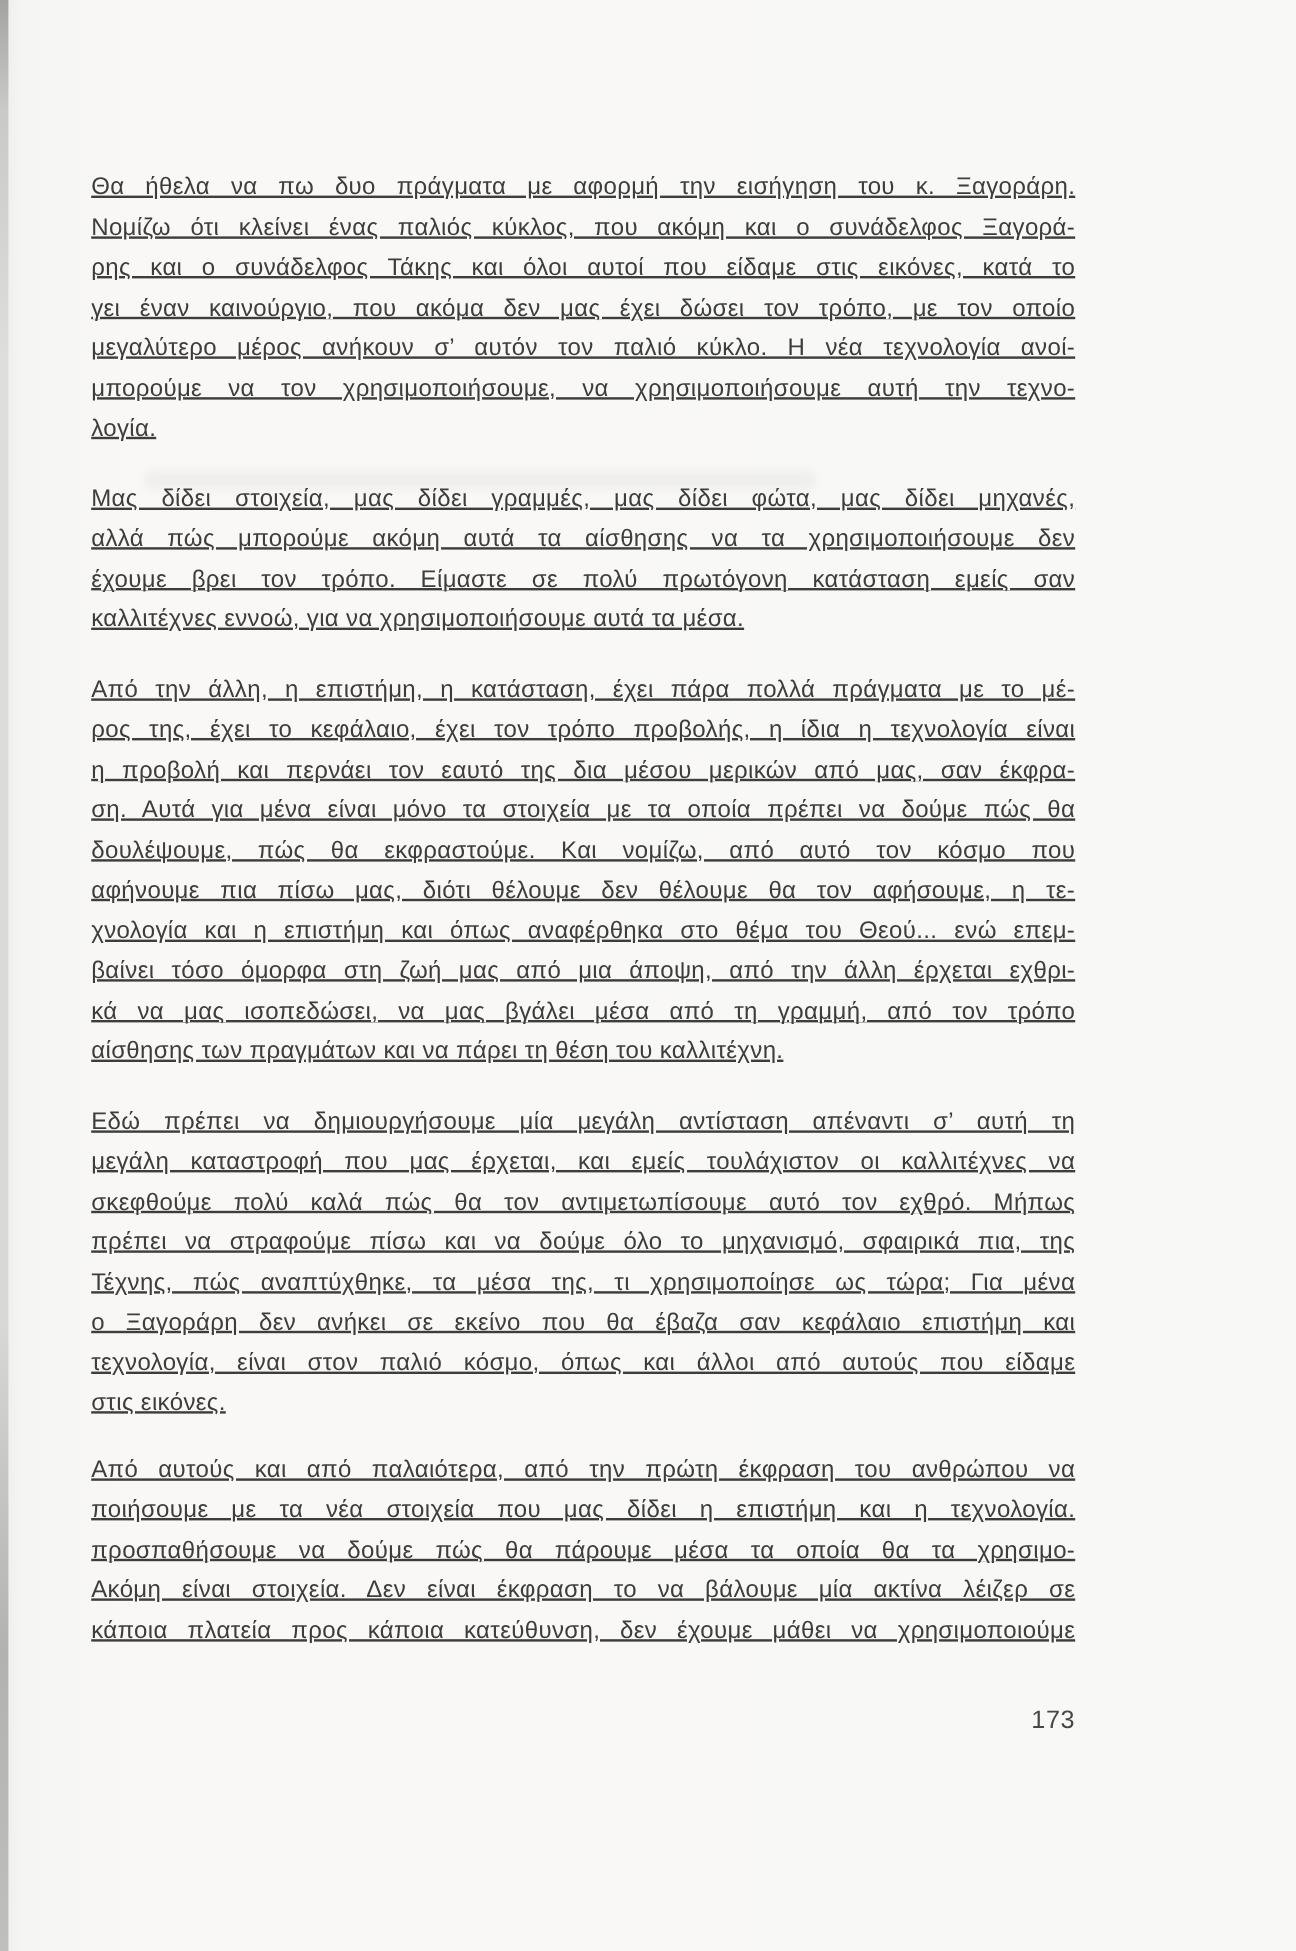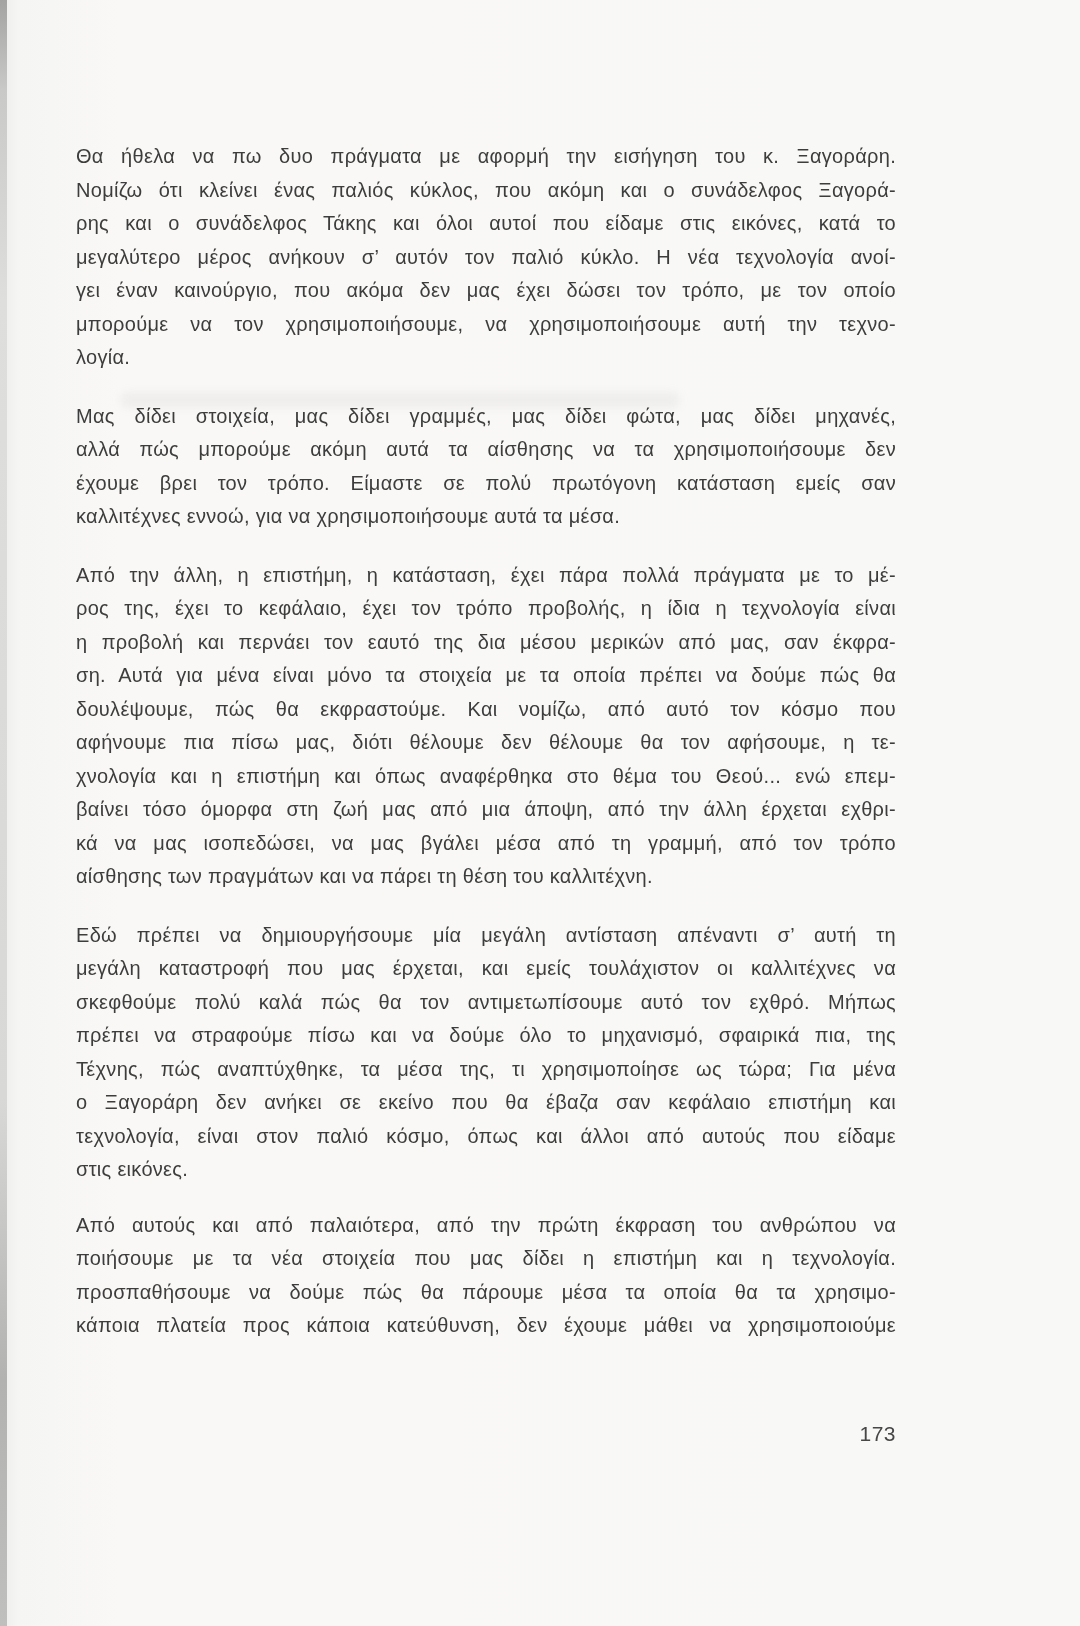--- a/index.html
+++ b/index.html
@@ -41,21 +41,21 @@
   }
   .text-block {
     position: absolute;
     left: 76px;
     top: 140px;
     width: 820px;
     font-size: 20px;
     line-height: 33.5px;
     letter-spacing: 0.3px;
   }
-  .paragraph { margin-top: 0; }
+  .paragraph { margin-top: 0; text-decoration: underline; }
   .paragraph.sp-section { margin-top: 25px; }
   .paragraph.sp-run-on  { margin-top: 22px; }
   .line {
     min-height: 33.5px;
     text-align: left;
   }
   .line.just {
     text-align: justify;
     text-align-last: justify;
   }
@@ -74,22 +74,22 @@
 <body>
 
 <div class="page">
   <div class="scan-edge"></div>
   <div class="smudge"></div>
   <main class="text-block">
       <div class="paragraph">
         <div class="line just">Θα ήθελα να πω δυο πράγματα με αφορμή την εισήγηση του κ. Ξαγοράρη.</div>
         <div class="line just">Νομίζω ότι κλείνει ένας παλιός κύκλος, που ακόμη και ο συνάδελφος Ξαγορά-</div>
         <div class="line just">ρης και ο συνάδελφος Τάκης και όλοι αυτοί που είδαμε στις εικόνες, κατά το</div>
+        <div class="line just">γει έναν καινούργιο, που ακόμα δεν μας έχει δώσει τον τρόπο, με τον οποίο</div>
         <div class="line just">μεγαλύτερο μέρος ανήκουν σ’ αυτόν τον παλιό κύκλο. Η νέα τεχνολογία ανοί-</div>
-        <div class="line just">γει έναν καινούργιο, που ακόμα δεν μας έχει δώσει τον τρόπο, με τον οποίο</div>
         <div class="line just">μπορούμε να τον χρησιμοποιήσουμε, να χρησιμοποιήσουμε αυτή την τεχνο-</div>
         <div class="line">λογία.</div>
       </div>
       <div class="paragraph sp-section">
         <div class="line just">Μας δίδει στοιχεία, μας δίδει γραμμές, μας δίδει φώτα, μας δίδει μηχανές,</div>
         <div class="line just">αλλά πώς μπορούμε ακόμη αυτά τα αίσθησης να τα χρησιμοποιήσουμε δεν</div>
         <div class="line just">έχουμε βρει τον τρόπο. Είμαστε σε πολύ πρωτόγονη κατάσταση εμείς σαν</div>
         <div class="line">καλλιτέχνες εννοώ, για να χρησιμοποιήσουμε αυτά τα μέσα.</div>
       </div>
       <div class="paragraph sp-section">
@@ -111,17 +111,18 @@
         <div class="line just">πρέπει να στραφούμε πίσω και να δούμε όλο το μηχανισμό, σφαιρικά πια, της</div>
         <div class="line just">Τέχνης, πώς αναπτύχθηκε, τα μέσα της, τι χρησιμοποίησε ως τώρα; Για μένα</div>
         <div class="line just">ο Ξαγοράρη δεν ανήκει σε εκείνο που θα έβαζα σαν κεφάλαιο επιστήμη και</div>
         <div class="line just">τεχνολογία, είναι στον παλιό κόσμο, όπως και άλλοι από αυτούς που είδαμε</div>
         <div class="line">στις εικόνες.</div>
       </div>
       <div class="paragraph sp-run-on">
         <div class="line just">Από αυτούς και από παλαιότερα, από την πρώτη έκφραση του ανθρώπου να</div>
         <div class="line just">ποιήσουμε με τα νέα στοιχεία που μας δίδει η επιστήμη και η τεχνολογία.</div>
         <div class="line just">προσπαθήσουμε να δούμε πώς θα πάρουμε μέσα τα οποία θα τα χρησιμο-</div>
+        <div class="line just">Ακόμη είναι στοιχεία. Δεν είναι έκφραση το να βάλουμε μία ακτίνα λέιζερ σε</div>
         <div class="line just">κάποια πλατεία προς κάποια κατεύθυνση, δεν έχουμε μάθει να χρησιμοποιούμε</div>
       </div>
     </main>
   <div class="page-number">173</div>
 </div>
 
 </body></html>

